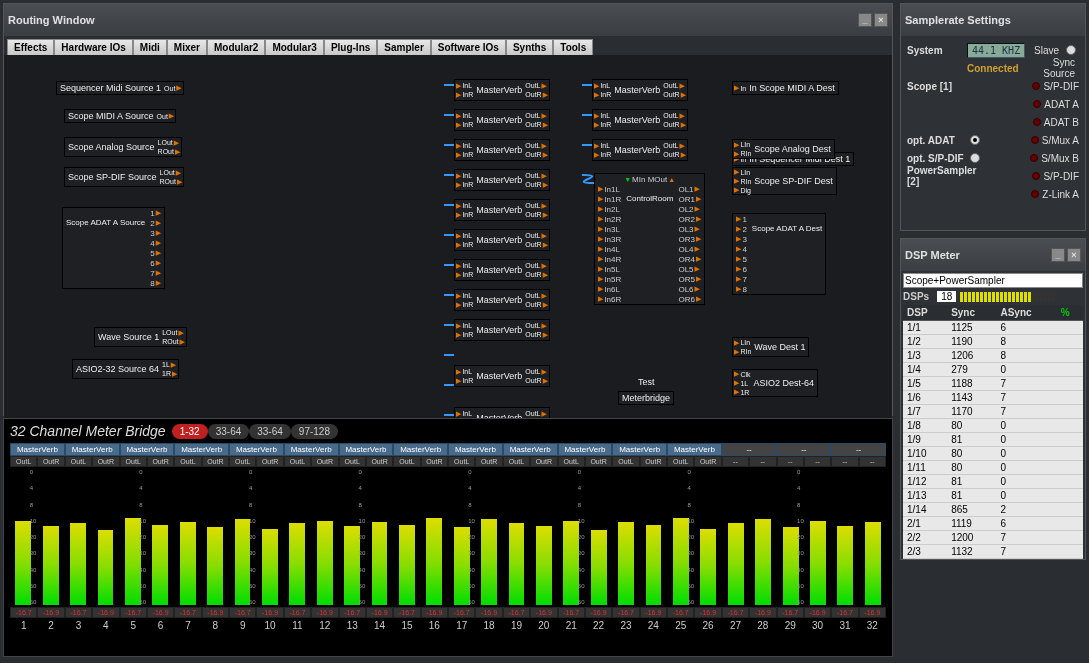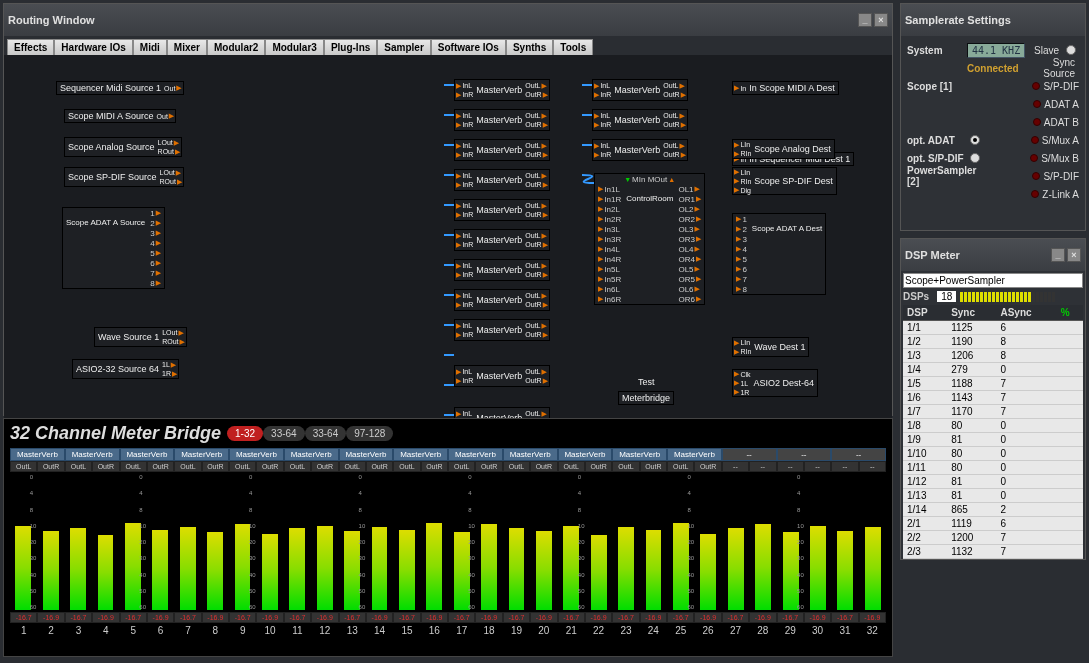--- a/index.html
+++ b/index.html
@@ -21,21 +21,21 @@
 .src-mod { background: #1e2024; border: 1px solid #000; color: #eee; font-size: 9px; display: flex; align-items: center; position: absolute; height: 14px; }
 .src-mod .txt { padding: 0 3px; }
 .src-mod .ports { display: flex; flex-direction: column; font-size: 7px; color: #eee; }
 .src-mod .pr { display: flex; align-items: center; height: 9px; }
 .tri { color: #e07000; font-size: 7px; padding: 0 1px; }
 .tri-g { color: #0c0; }
 
 
 #meterbridge { position: absolute; left: 3px; top: 418px; width: 890px; height: 239px; background: #000; border: 1px solid #444; }
 .mb-header { display: flex; align-items: center; padding: 4px 6px; gap: 6px; }
-.mb-title { font-size: 18px; font-weight: bold; font-style: italic; color: #ddd; }
+.mb-title { font-size: 14px; font-weight: normal; font-style: italic; color: #ddd; }
 .mb-range { padding: 2px 8px; border-radius: 8px; font-size: 10px; cursor: pointer; background: #333; color: #ccc; }
 .mb-range.active { background: #c02020; color: #fff; }
 .mb-labels { display: flex; padding: 0 6px; gap: 0; }
 .mb-chlabel { flex: 1; background: #4a6a8a; color: #fff; font-size: 8px; text-align: center; padding: 1px 0; border: 1px solid #2a4a6a; min-width: 0; overflow: hidden; }
 .mb-chlabel.empty { background: #444; }
 .mb-outlabels { display: flex; padding: 0 6px; }
 .mb-out { flex: 1; background: #333; border: 1px solid #222; color: #ccc; font-size: 7px; text-align: center; padding: 1px 0; }
 .mb-meters { display: flex; padding: 2px 6px; gap: 1px; height: 140px; }
 .mb-meter { flex: 1; display: flex; flex-direction: column; justify-content: flex-end; position: relative; }
 .mb-scale { position: absolute; right: 0; top: 0; height: 100%; display: flex; flex-direction: column; justify-content: space-between; font-size: 6px; color: #999; }

